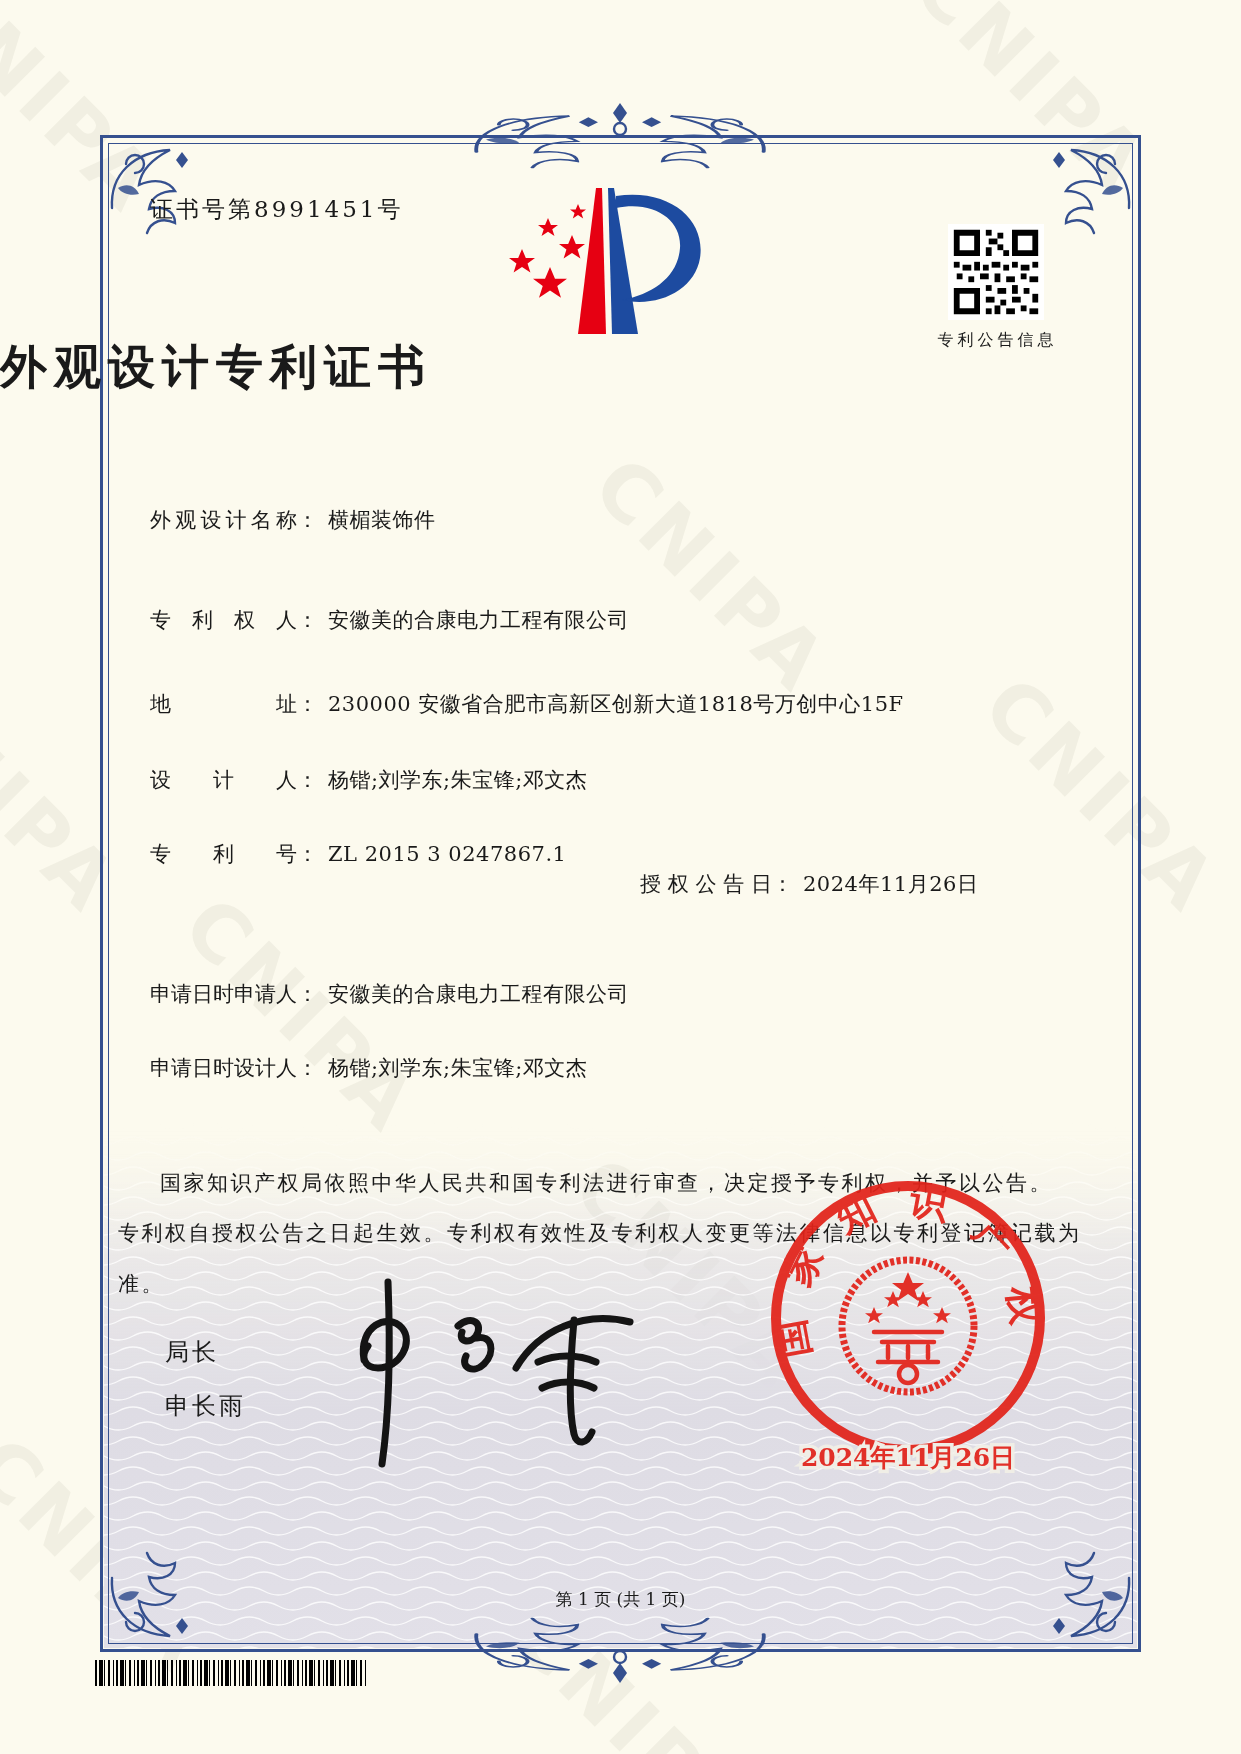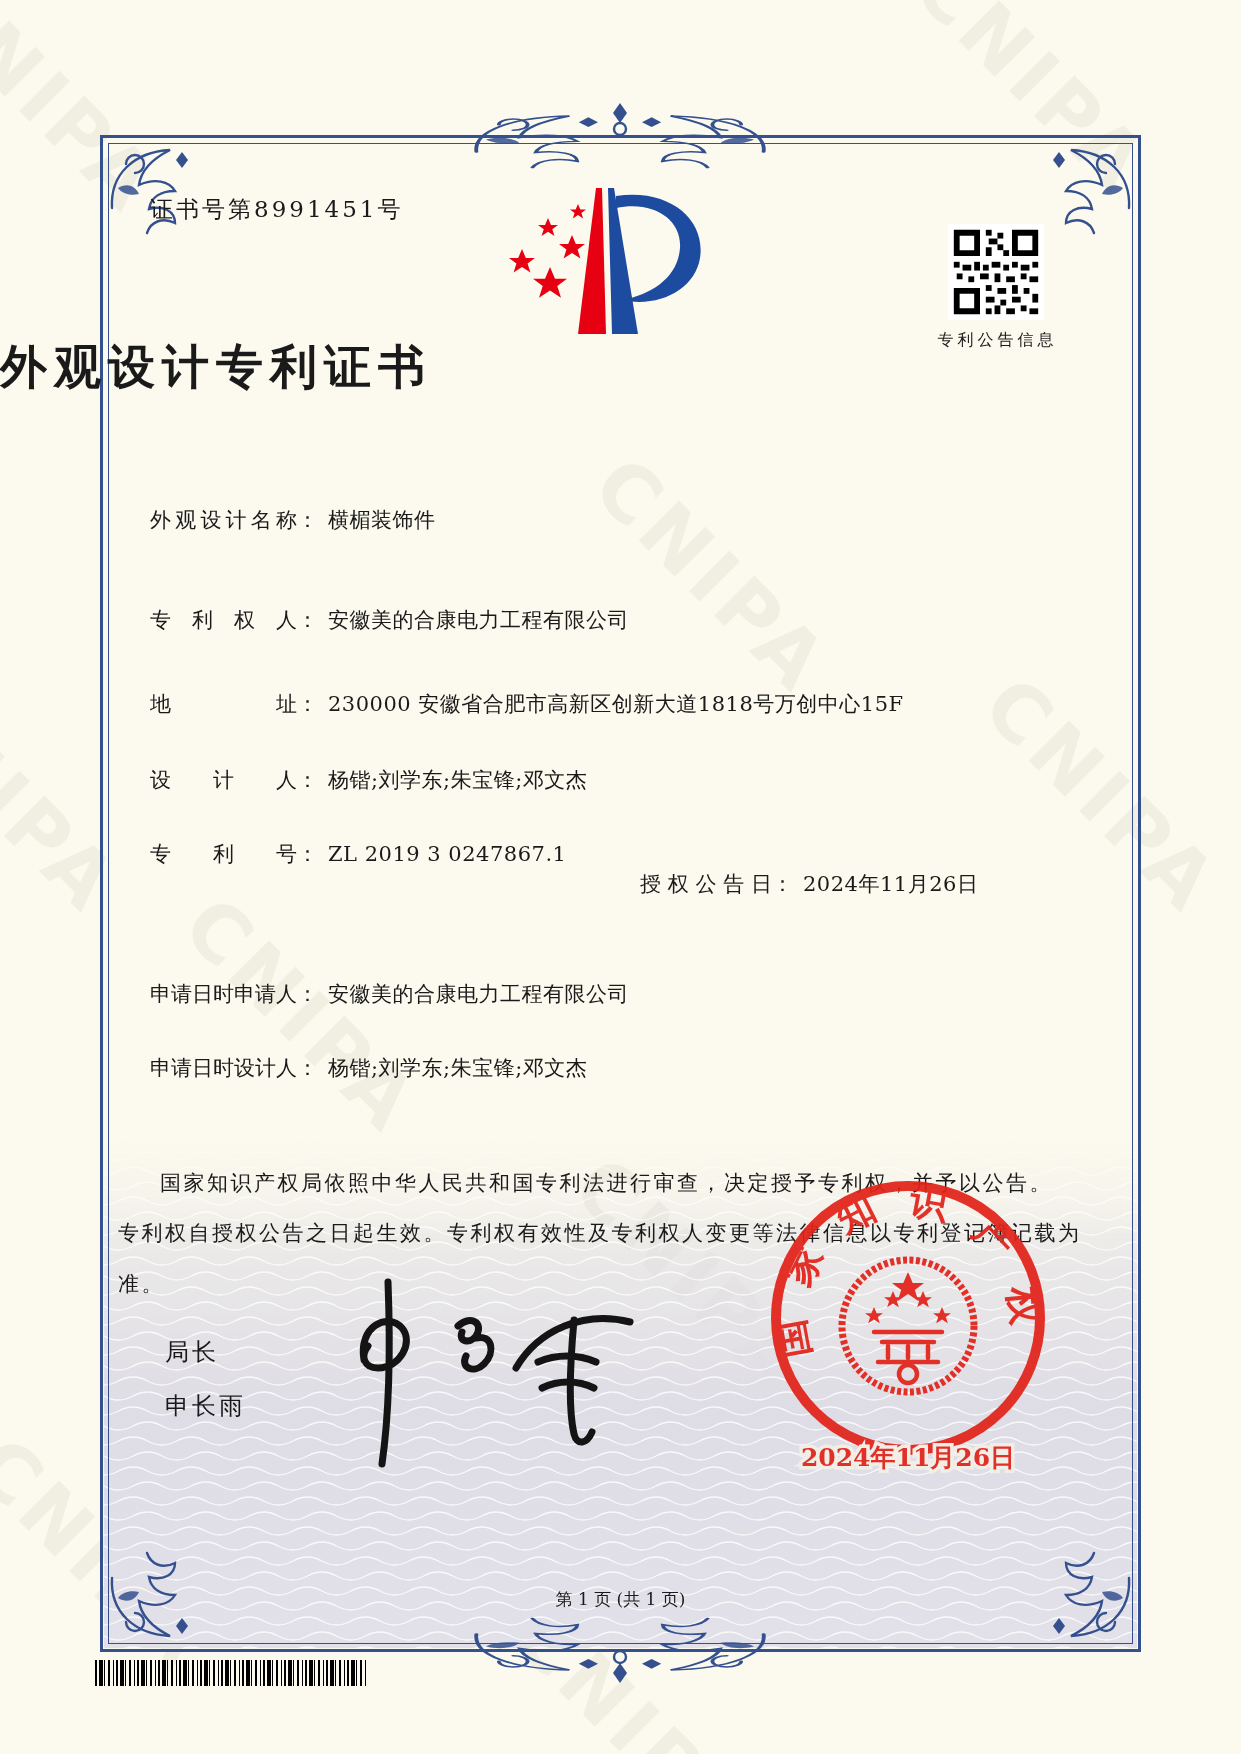--- a/index.html
+++ b/index.html
@@ -219,21 +219,21 @@
   <div class="row" style="top:606px">
     <span class="lbl">专利权人</span><span class="colon">：</span><span class="val">安徽美的合康电力工程有限公司</span>
   </div>
   <div class="row" style="top:690px">
     <span class="lbl">地址</span><span class="colon">：</span><span class="val">230000 安徽省合肥市高新区创新大道1818号万创中心15F</span>
   </div>
   <div class="row" style="top:766px">
     <span class="lbl">设计人</span><span class="colon">：</span><span class="val">杨锴;刘学东;朱宝锋;邓文杰</span>
   </div>
   <div class="row" style="top:840px">
-    <span class="lbl">专利号</span><span class="colon">：</span><span class="val">ZL 2019 3 0247867.1</span>
+    <span class="lbl">专利号</span><span class="colon">：</span><span class="val">ZL 2015 3 0247867.1</span>
   </div>
   <div class="row right" style="top:870px">
     <span class="lbl">授权公告日</span><span class="colon">：</span><span class="val">2024年11月26日</span>
   </div>
   <div class="row" style="top:980px">
     <span class="lbl">申请日时申请人</span><span class="colon">：</span><span class="val">安徽美的合康电力工程有限公司</span>
   </div>
   <div class="row" style="top:1054px">
     <span class="lbl">申请日时设计人</span><span class="colon">：</span><span class="val">杨锴;刘学东;朱宝锋;邓文杰</span>
   </div>

